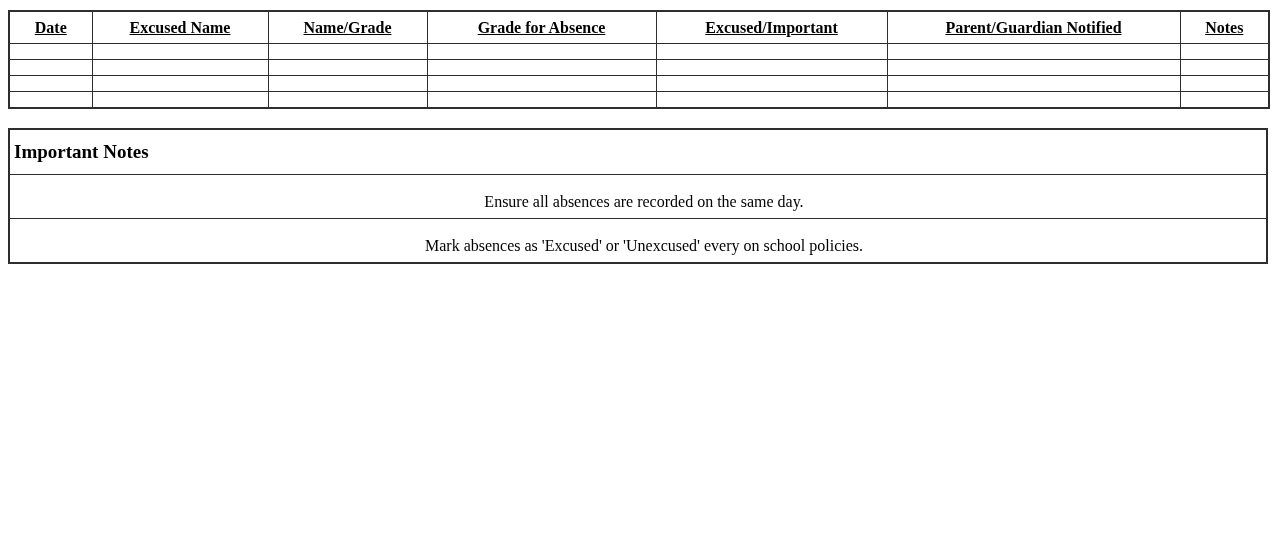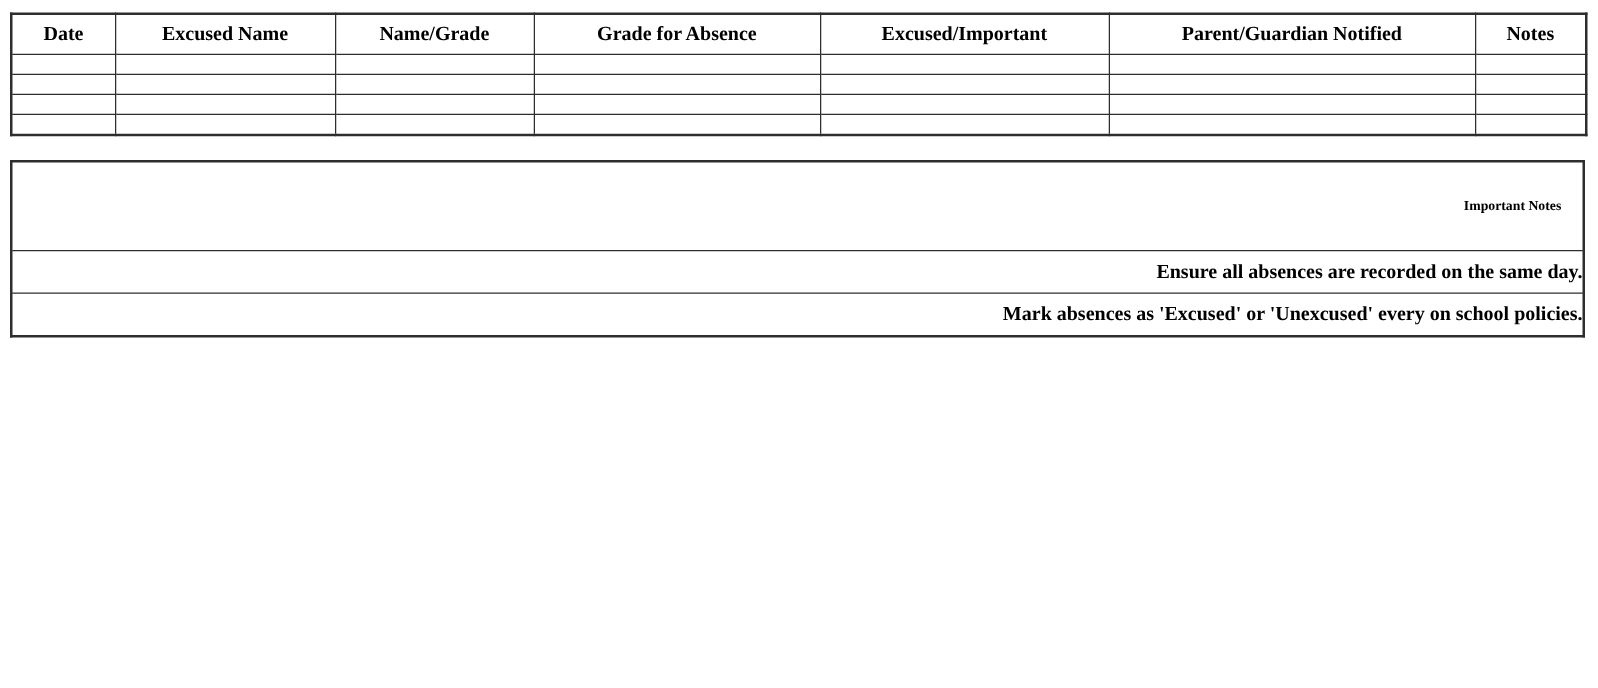--- a/index.html
+++ b/index.html
@@ -35,51 +35,52 @@
     border: 1px solid #2e2e2e;
     padding: 0;
     overflow: hidden;
   }
   .attendance-table th {
     height: 31px;
     font-size: 16px;
     font-weight: bold;
     text-align: center;
     vertical-align: middle;
+    text-decoration: underline;
   }
   .attendance-table td.blank-cell {
     height: 15px;
   }
   .notes-table {
     position: absolute;
     left: 8px;
     top: 128px;
     width: 1260px;
     border: 2px solid #2e2e2e;
   }
   .notes-table th,
   .notes-table td {
     border: 1px solid #2e2e2e;
     overflow: hidden;
   }
   .notes-table th {
     height: 36px;
-    font-size: 11px;
+    font-size: 19px;
     font-weight: bold;
-    text-align: right;
+    text-align: left;
     vertical-align: middle;
-    padding: 17px;
+    padding: 4px;
   }
   .notes-table td {
     height: 33px;
     font-size: 16px;
-    font-weight: bold;
-    text-align: right;
+    font-weight: normal;
+    text-align: center;
     vertical-align: middle;
-    padding: 0 0 0 12px;
+    padding: 10px 0 0 12px;
   }
 </style>
 </head>
 <body>
 
 <div class="page">
 
   <table class="attendance-table">
     <colgroup>
       <col style="width:83px">

